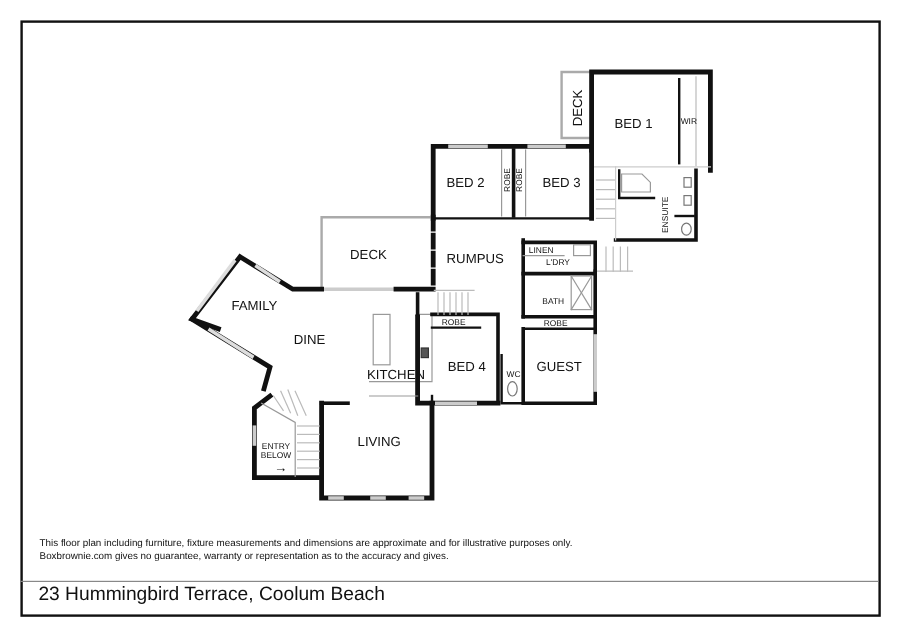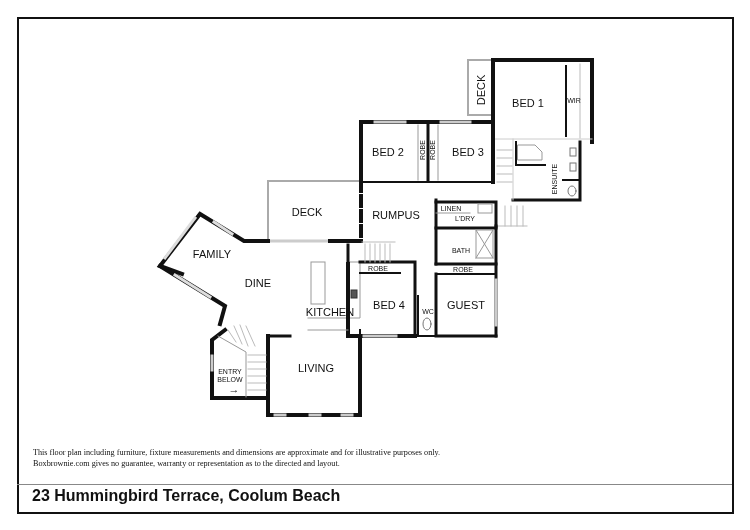--- a/index.html
+++ b/index.html
@@ -2,23 +2,23 @@
 <html><head>
   <meta charset="utf-8">
   <style>
     html, body { margin:0; padding:0; background:#ffffff; }
     body { width:750px; height:530px; position:relative; overflow:hidden; font-family:"Liberation Sans", sans-serif; }
     .frame { position:absolute; left:17px; top:17px; width:713px; height:493px; border:2px solid #111; box-sizing:content-box; }
     .divider { position:absolute; left:17px; top:484px; width:715px; height:1px; background:#888; }
     .plan { position:absolute; left:0; top:0; }
     .room-label { font-family:"Liberation Sans", sans-serif; fill:#111; font-size:11px; }
     .small-label { font-family:"Liberation Sans", sans-serif; fill:#111; font-size:7px; }
-    .disclaimer { position:absolute; left:33px; top:447px; font-size:8.2px; line-height:11px; color:#111;font-family:Liberation Serif, serif; }
+    .disclaimer { position:absolute; left:33px; top:447px; font-size:8.2px; line-height:11px; color:#111; }
     .disclaimer div { white-space:nowrap; }
-    .address { position:absolute; left:32px; top:487px; font-size:16px; color:#111; white-space:nowrap;font-weight:bold; }
+    .address { position:absolute; left:32px; top:487px; font-size:16px; color:#111; white-space:nowrap; }
   </style>
 </head>
 <body>
 
 <div class="frame"></div>
 
 <svg class="plan" width="750" height="530" viewBox="0 0 750 530">
   <g fill="none" stroke-linecap="square">
 
     <polyline points="493,60 468,60 468,115 493,115" stroke="#aaa" stroke-width="2"></polyline>
@@ -155,18 +155,18 @@
   <text class="room-label" x="466" y="309" text-anchor="middle">GUEST</text>
   <text class="room-label" x="330" y="316" text-anchor="middle">KITCHEN</text>
   <text class="room-label" x="316" y="372" text-anchor="middle">LIVING</text>
   <text class="small-label" x="230" y="374" text-anchor="middle">ENTRY</text>
   <text class="small-label" x="230" y="382" text-anchor="middle">BELOW</text>
   <text class="room-label" x="234" y="393" text-anchor="middle">→</text>
 </svg>
 
 <div class="disclaimer">
   <div>This floor plan including furniture, fixture measurements and dimensions are approximate and for illustrative purposes only.</div>
-  <div>Boxbrownie.com gives no guarantee, warranty or representation as to the directed and layout.</div>
+  <div>Boxbrownie.com gives no guarantee, warranty or representation as to the accuracy and gives.</div>
 </div>
 
 <div class="divider"></div>
 
 <div class="address">23 Hummingbird Terrace, Coolum Beach</div>
 
 </body></html>

